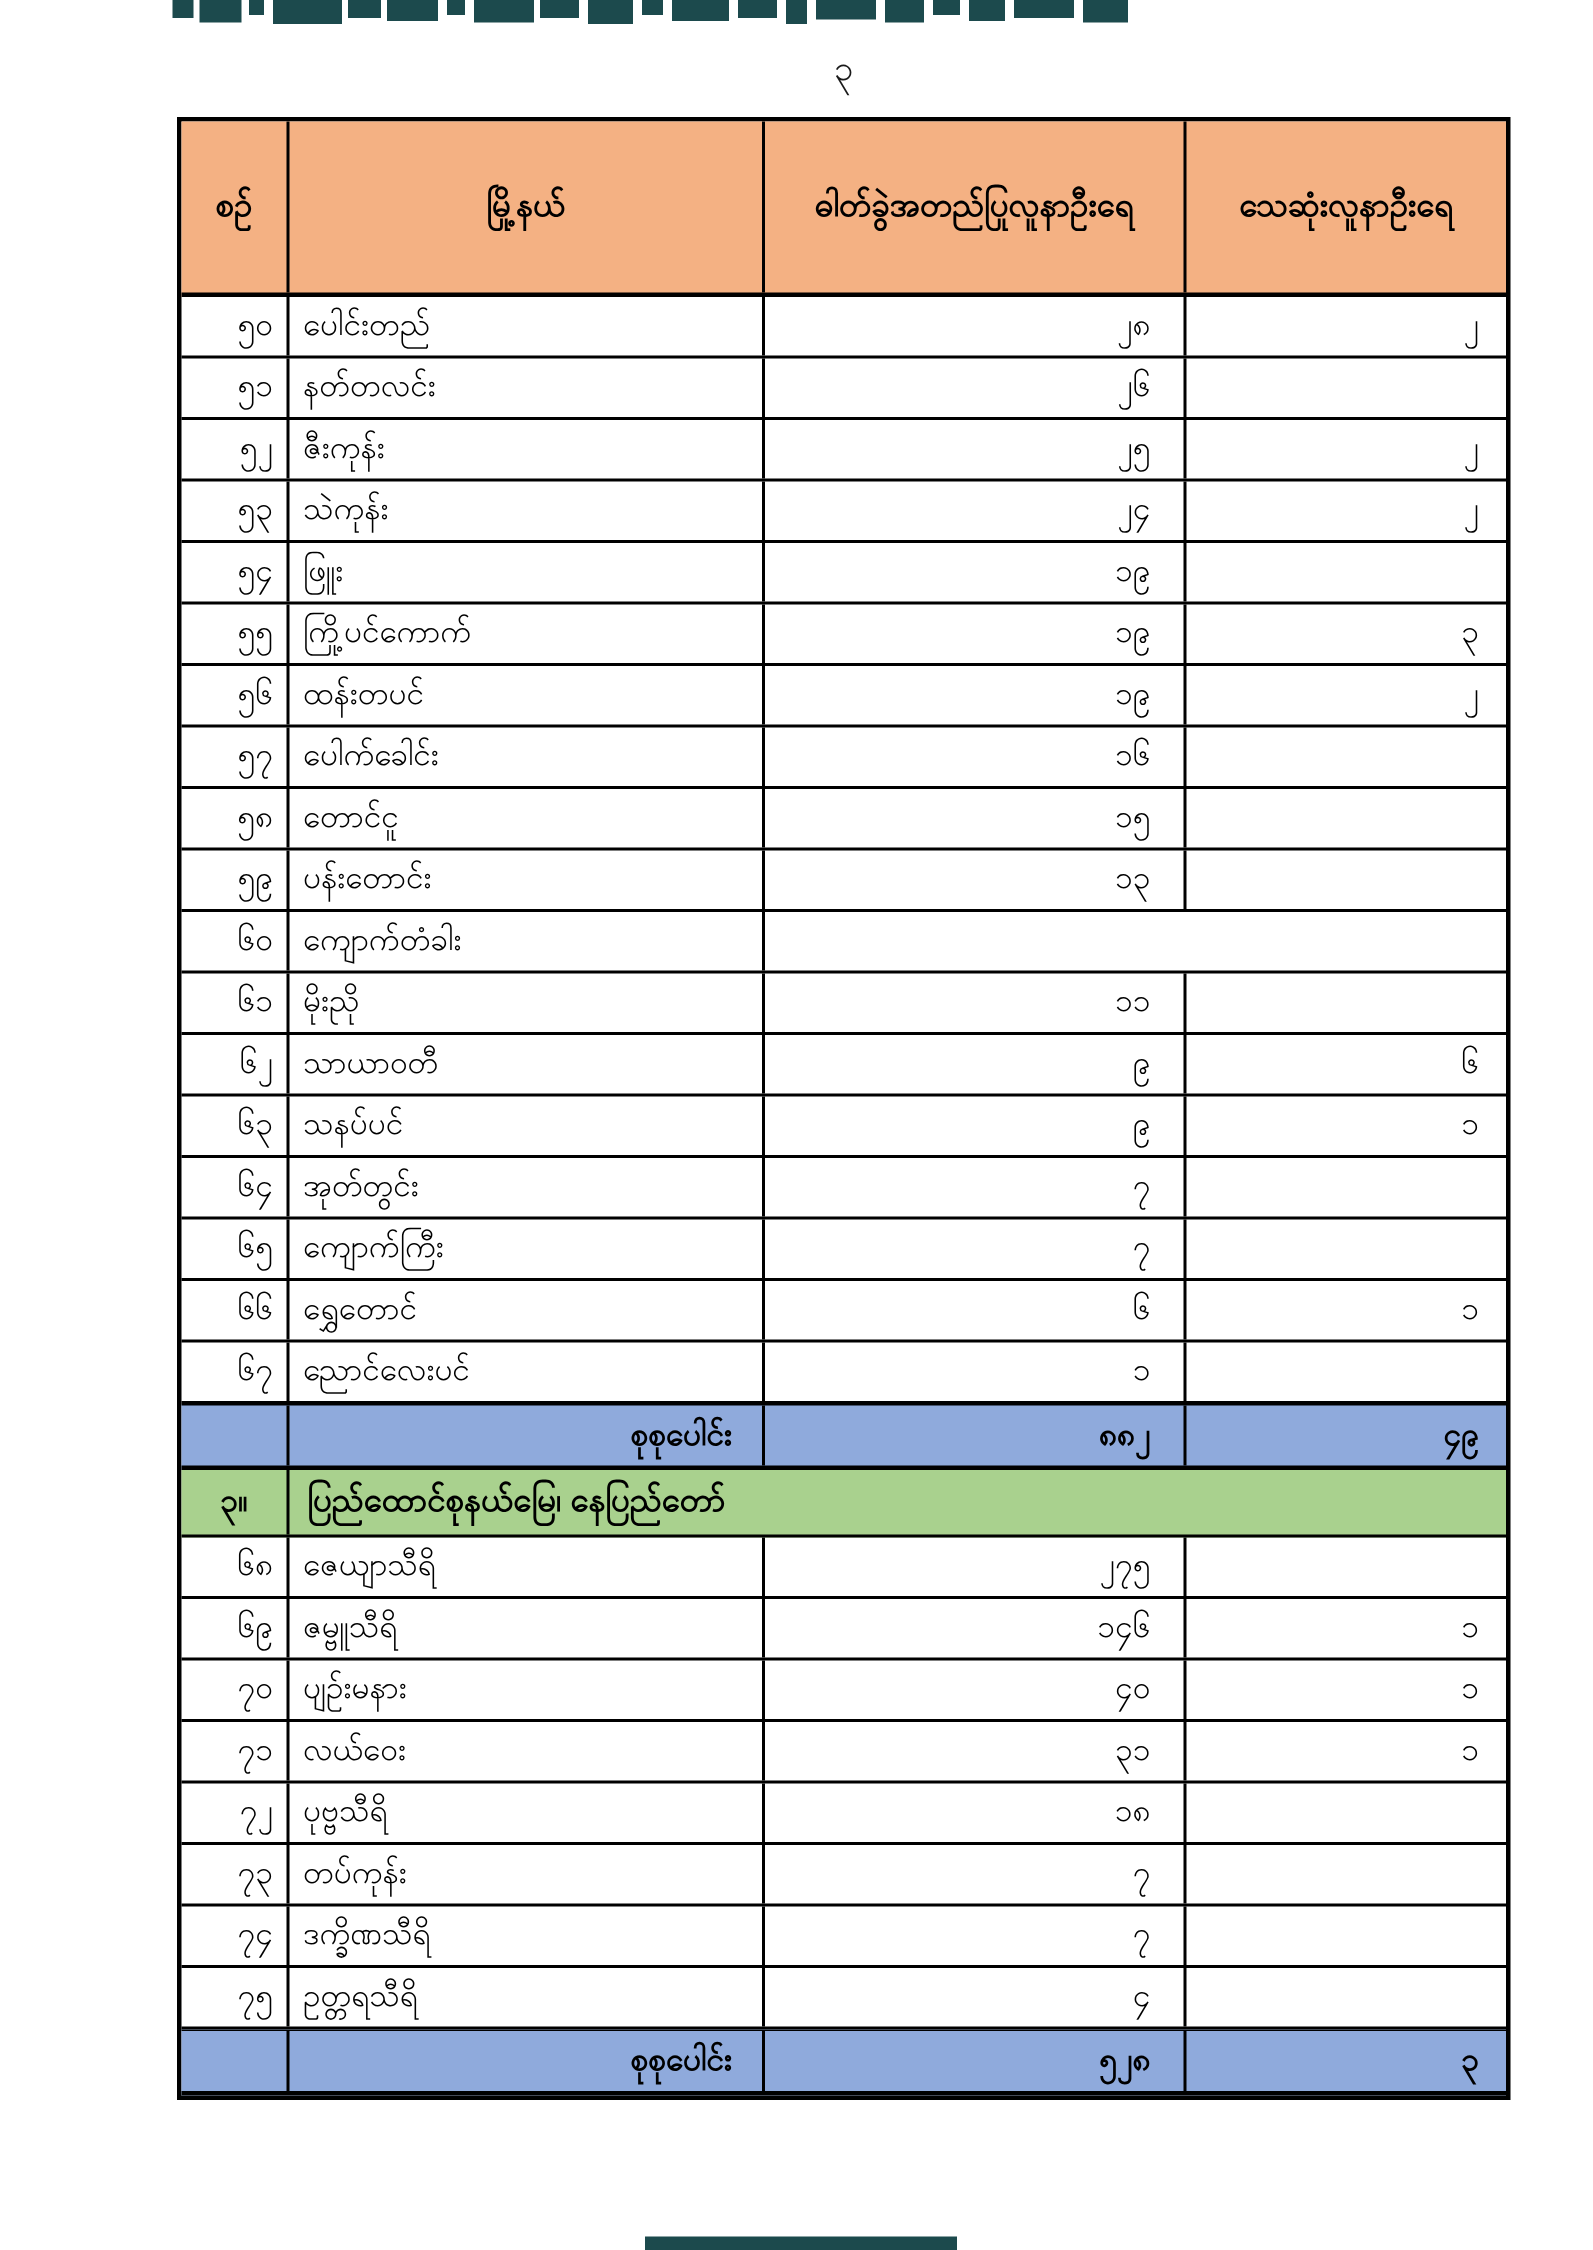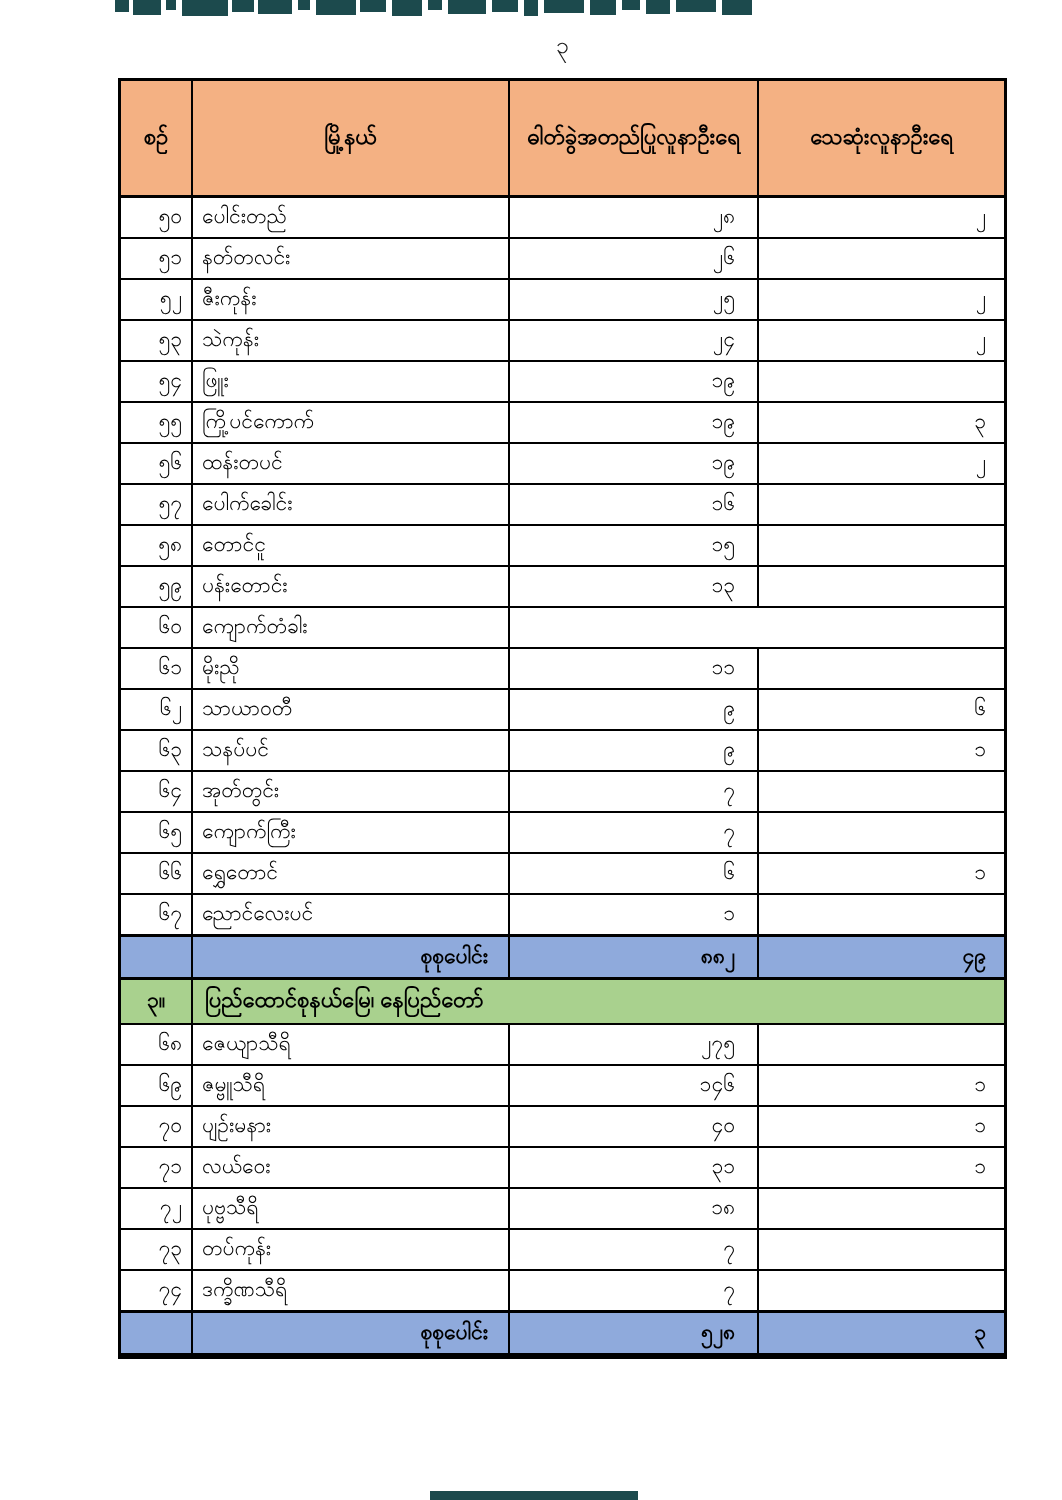--- a/index.html
+++ b/index.html
@@ -22,21 +22,21 @@
   .row { display:flex; width:100%; border-bottom:2px solid #000; }
   .row:last-child { border-bottom:none; }
   .row.header { height:117px; background:var(--header-bg,#f4b183); border-bottom:3px solid #000; }
   .row.data { height:41px; }
   .row.total { height:44px; background:var(--total-bg,#8faadc); border-top:1px solid #000; border-bottom:3px solid #000; font-weight:bold; }
   .row.section { height:45px; background:var(--section-bg,#a9d18e); font-weight:bold; border-bottom:2px solid #000; }
   .cell { display:flex; align-items:center; border-right:2px solid #000; font-size:21px; overflow:hidden; }
   .cell:last-child { border-right:none; }
   .c1 { width:72px; justify-content:flex-end; padding-right:9px; }
   .c2 { width:317px; justify-content:flex-start; padding-left:9px; }
-  .c3 { width:249px; justify-content:flex-end; padding-right:22px; }
+  .c3 { width:281px; justify-content:flex-end; padding-right:22px; }
   .c4 { flex:1; justify-content:flex-end; padding-right:18px; }
   .header .cell { justify-content:center; padding:0 15px; font-weight:bold; font-size:22px; text-align:center; }
   .total .c2 { justify-content:flex-end; padding-right:20px;text-align:right; }
   .section .c1 { justify-content:center; padding-right:0; }
   .section .cmerge { flex:1; justify-content:flex-start; padding-left:12px; border-right:none; font-size:22px; }
   .frag { position:absolute; top:0; background:var(--artifact,#1c4a4d); }
   #bottom-bar { position:absolute; bottom:0; background:var(--artifact,#1c4a4d); }
 </style>
 </head>
 <body>
@@ -228,20 +228,26 @@
           <div class="cell c2">တပ်ကုန်း</div>
           <div class="cell c3">၇</div>
           <div class="cell c4"></div>
         </div>
         <div class="row data">
           <div class="cell c1">၇၄</div>
           <div class="cell c2">ဒက္ခိဏသီရိ</div>
           <div class="cell c3">၇</div>
           <div class="cell c4"></div>
         </div>
+        <div class="row data">
+          <div class="cell c1">၇၅</div>
+          <div class="cell c2">ဥတ္တရသီရိ</div>
+          <div class="cell c3">၄</div>
+          <div class="cell c4"></div>
+        </div>
         <div class="row total">
           <div class="cell c1"></div>
           <div class="cell c2">စုစုပေါင်း</div>
           <div class="cell c3">၅၂၈</div>
           <div class="cell c4">၃</div>
         </div>
       </div>
   </div>
 
   <div id="bottom-bar" style="left: 430px; width: 208px; height: 9px;"></div>

